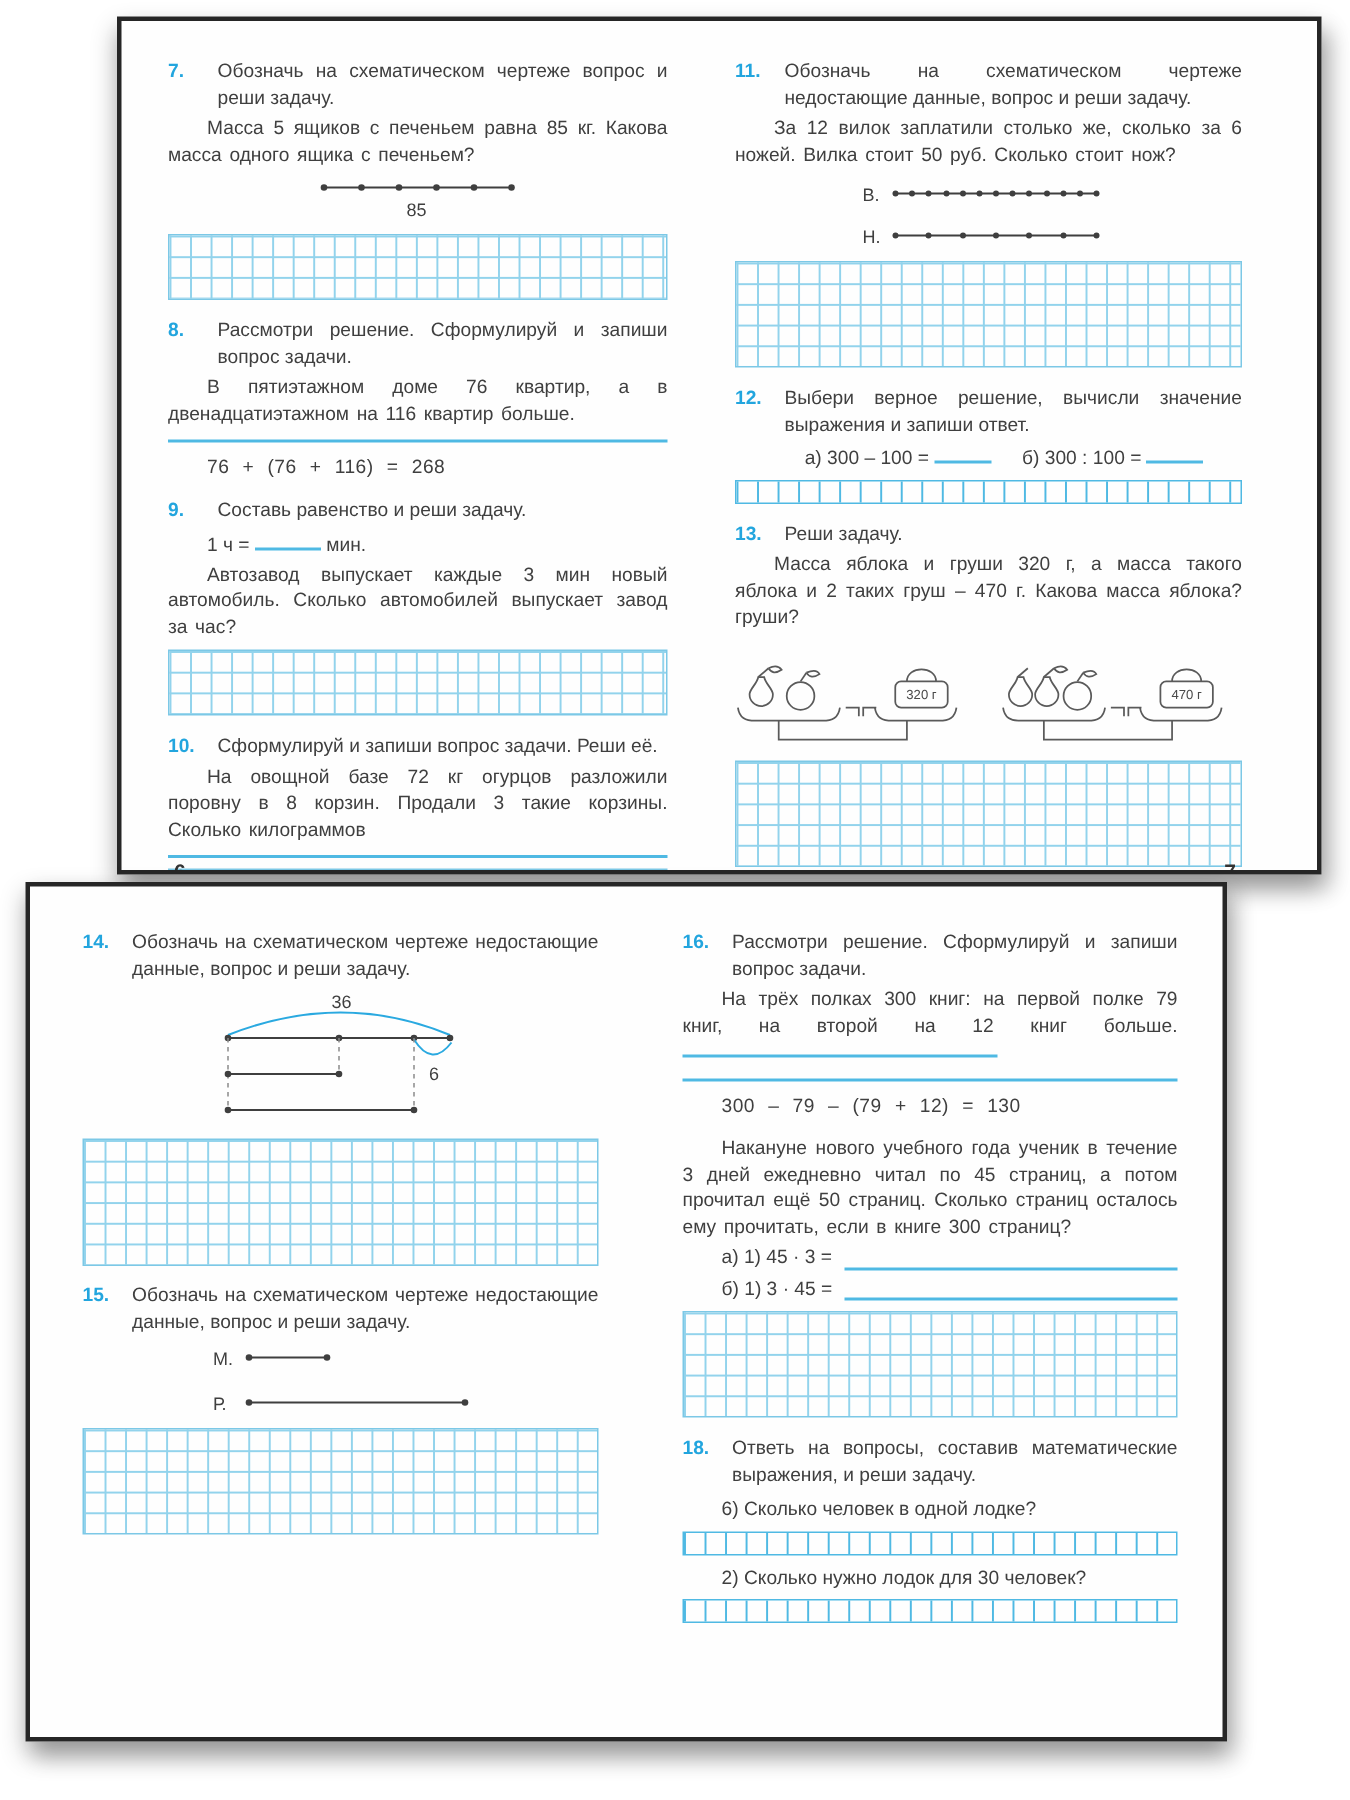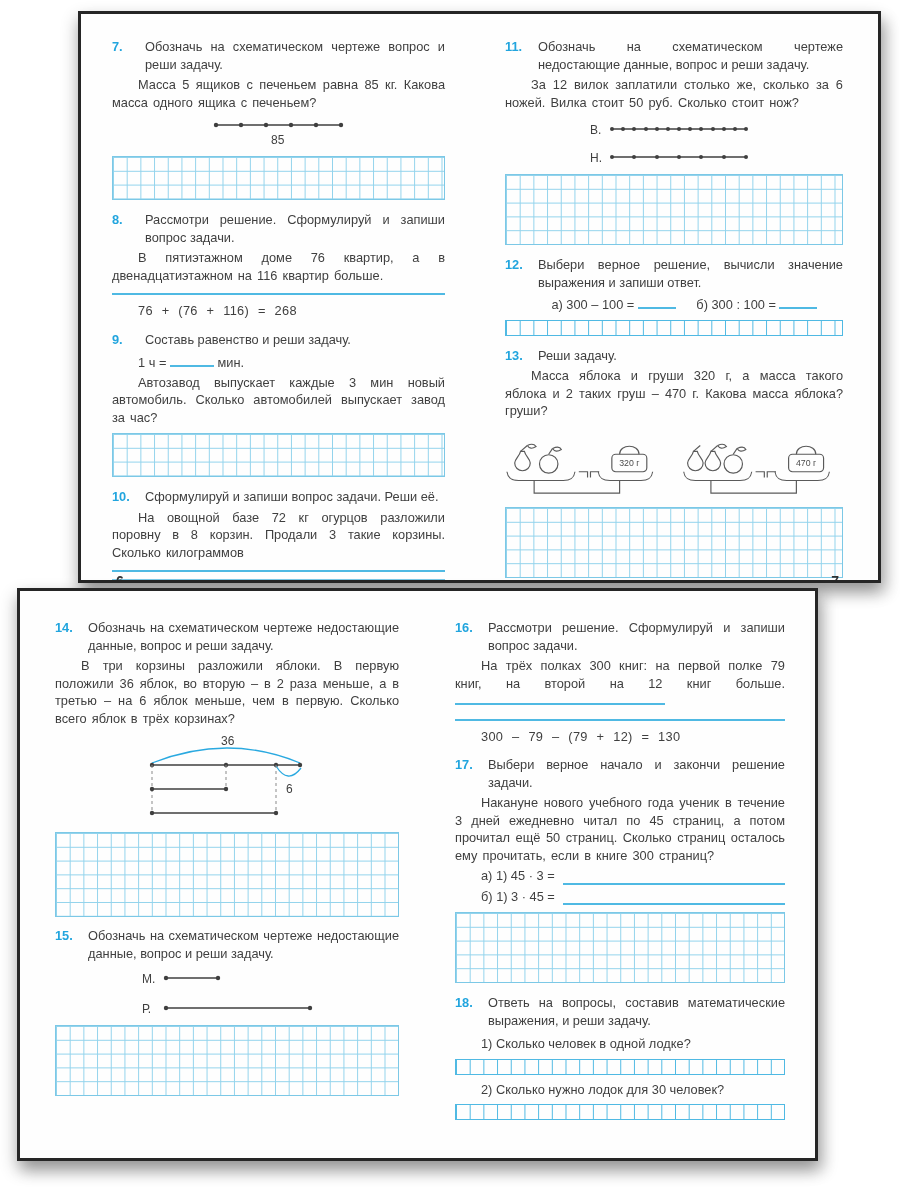--- a/index.html
+++ b/index.html
@@ -10,21 +10,21 @@
   }
   .panel{
     position:absolute;background:#fefefe;border:3px solid #262626;
     box-shadow:0 8px 16px rgba(0,0,0,.30), 6px 10px 14px rgba(0,0,0,.18);
     overflow:hidden;
   }
   #panel-top{left:78px;top:11px;width:797px;height:566px;}
   #panel-bottom{left:17px;top:588px;width:795px;height:567px;}
   .bookpage{position:absolute;top:0;height:100%;font-size:12.8px;line-height:17.5px;}
   #page6{left:31px;width:333px;padding-top:24px;}
-  #page7{left:424px;width:338px;padding-top:24px;}
+  #page7{left:409px;width:338px;padding-top:24px;}
   #page8{left:35px;width:344px;padding-top:28px;}
   #page9{left:435px;width:330px;padding-top:28px;}
   .prob{margin-top:11px;}
   .prob:first-child{margin-top:0;}
   .phead{display:flex;align-items:flex-start;}
   .pnum{flex:0 0 33px;font-weight:700;color:#22a5de;}
   .ptext{flex:1;text-align:justify;}
   .pbody{margin:3px 0 0 0;text-indent:26px;text-align:justify;word-spacing:.12em;}
   .eq{margin:7px 0 0 26px;word-spacing:5px;letter-spacing:.3px;}
   .rule{height:0;border-top:2px solid #4fb9e3;margin-top:9px;}
@@ -225,21 +225,20 @@
 
 <div class="panel" id="panel-bottom">
 
   <div class="bookpage" id="page8">
 
     <section class="prob">
       <div class="phead">
         <span class="pnum">14.</span>
         <div class="ptext">Обозначь на схематическом чертеже недостающие данные, вопрос и реши задачу.</div>
       </div>
-      <p class="pbody">В три корзины разложили яблоки. В первую положили 36 яблок, во вторую – в 2 раза меньше, а в третью – на 6 яблок меньше, чем в первую. Сколько всего яблок в трёх корзинах?</p>
       <div class="diag">
         <svg width="175" height="92" viewBox="0 0 175 92">
           <path d="M12,30 Q88,0 160,30" stroke="#2aa9e0" stroke-width="1.3" fill="none"></path>
           <text class="dtext" x="81" y="12">36</text>
           <line x1="12" y1="32" x2="160" y2="32" stroke="#3f3f3f" stroke-width="1.4"></line>
           <circle cx="12" cy="32" r="2.2" fill="#3f3f3f"></circle>
             <circle cx="86" cy="32" r="2.2" fill="#3f3f3f"></circle>
           <circle cx="136" cy="32" r="2.2" fill="#3f3f3f"></circle>
             <circle cx="160" cy="32" r="2.2" fill="#3f3f3f"></circle>
           <path d="M136,33 Q148,52 161,35" stroke="#2aa9e0" stroke-width="1.3" fill="none"></path>
@@ -287,42 +286,38 @@
       <div class="phead">
         <span class="pnum">16.</span>
         <div class="ptext">Рассмотри решение. Сформулируй и запиши вопрос задачи.</div>
       </div>
       <p class="pbody"><span>На трёх полках 300 книг: на первой полке 79 книг, на второй на 12 книг больше.</span> <span class="blank w210"></span></p>
       <div class="rule"></div>
       <div class="eq">300 – 79 – (79 + 12) = 130</div>
     </section>
 
     <section class="prob">
-      <div class="phead">
-        <span class="pnum">17.</span>
-        <div class="ptext">Выбери верное начало и закончи решение задачи.</div>
-      </div>
       <p class="pbody">Накануне нового учебного года ученик в течение 3 дней ежедневно читал по 45 страниц, а потом прочитал ещё 50 страниц. Сколько страниц осталось ему прочитать, если в книге 300 страниц?</p>
       <div class="optline">
         <span class="lbl">а) 1) 45 · 3 =</span>
         <span class="fill"></span>
       </div>
       <div class="optline">
         <span class="lbl">б) 1) 3 · 45 =</span>
         <span class="fill"></span>
       </div>
       <div class="grid g5"></div>
     </section>
 
     <section class="prob">
       <div class="phead">
         <span class="pnum">18.</span>
         <div class="ptext">Ответь на вопросы, составив математические выражения, и реши задачу.</div>
       </div>
-      <div class="qline">1) Сколько человек в одной лодке?</div>
+      <div class="qline">6) Сколько человек в одной лодке?</div>
       <div class="strip"></div>
       <div class="qline">2) Сколько нужно лодок для 30 человек?</div>
       <div class="strip"></div>
     </section>
 
     <div class="pagenum pn-right">9</div>
   </div>
 </div>
 
 </body></html>

